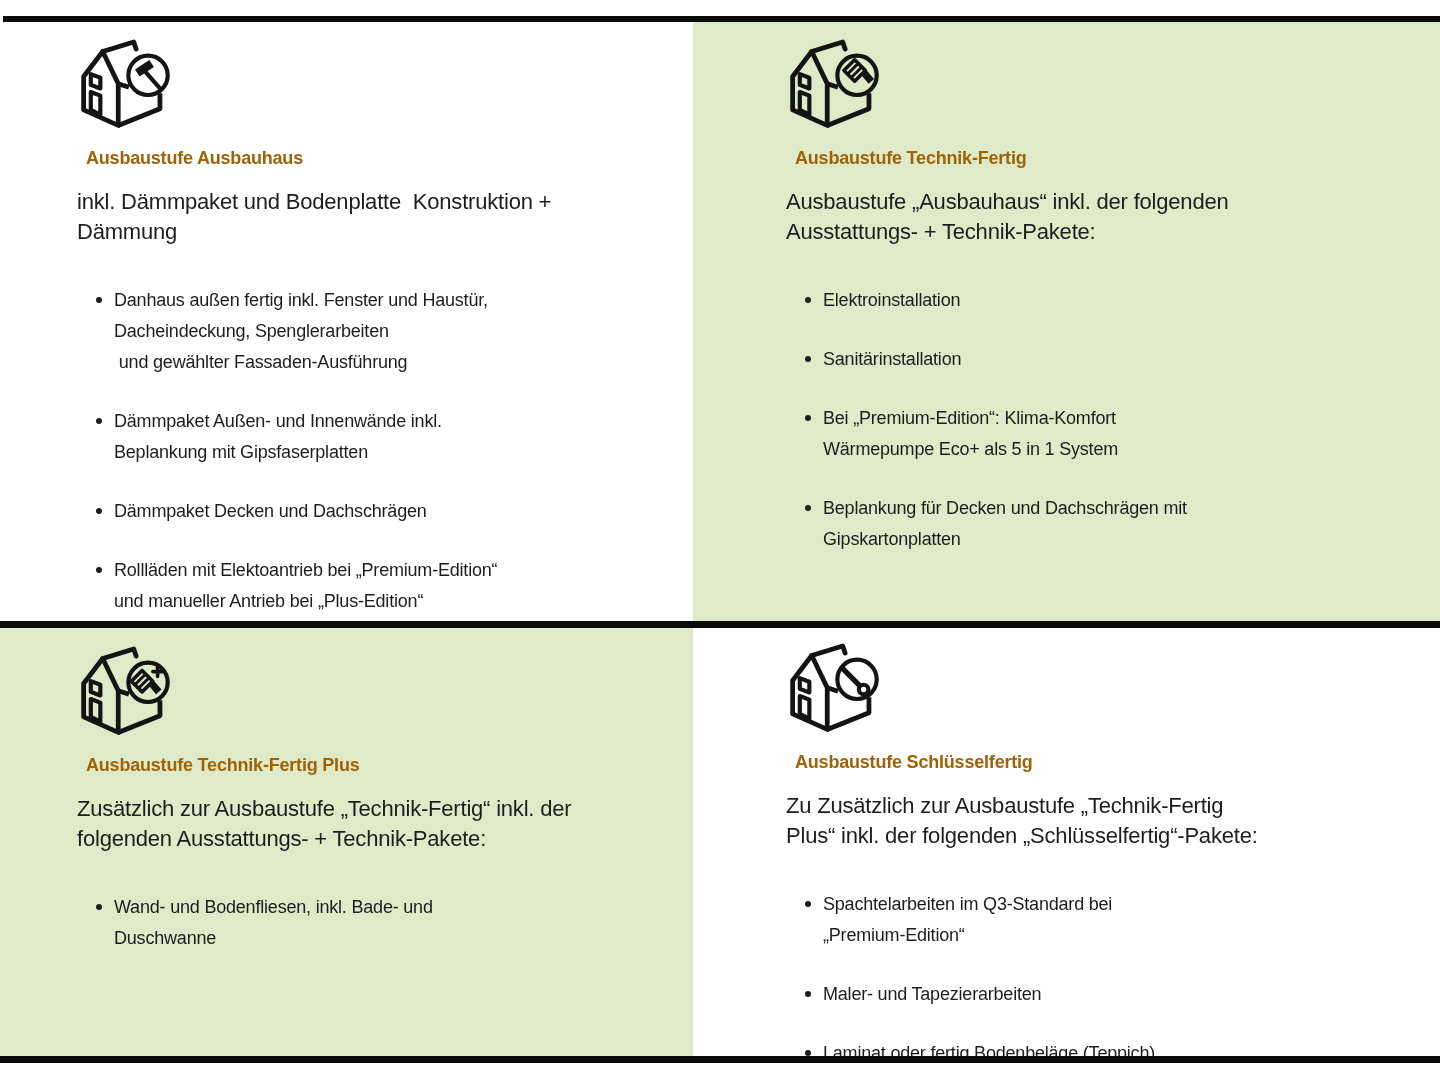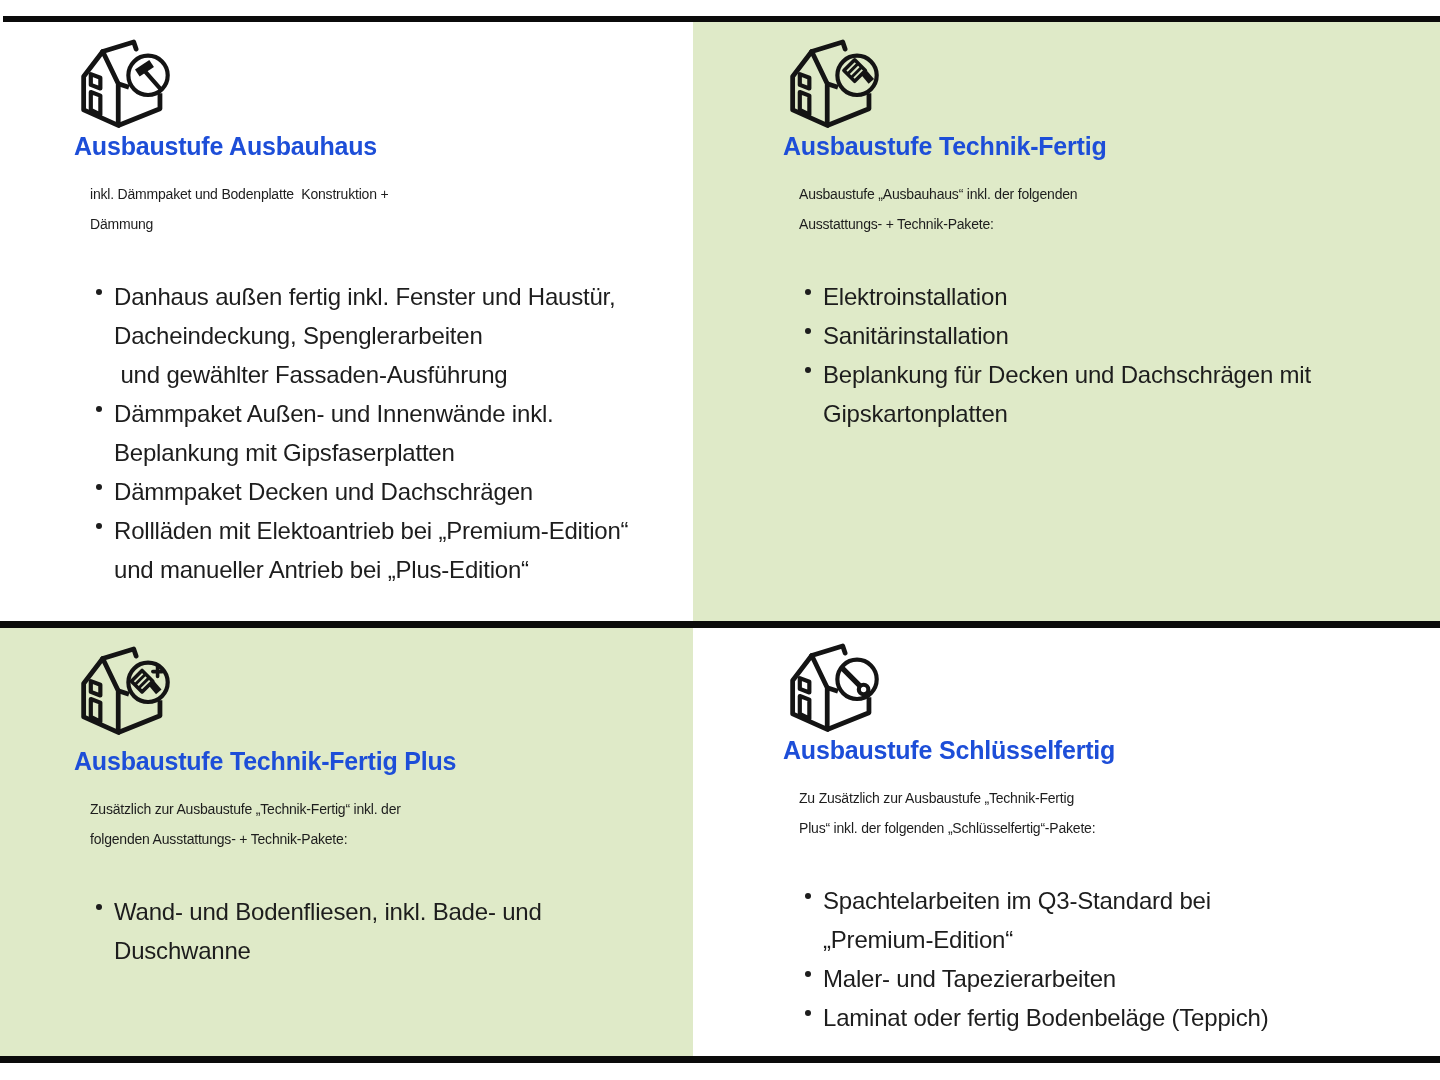--- a/index.html
+++ b/index.html
@@ -16,33 +16,33 @@
   .panel{position:absolute;box-sizing:border-box;}
   .panel.tl{left:0;top:22px;width:693px;height:599px;background:#ffffff;--panel-bg:#ffffff;padding:14px 0 0 74px;}
   .panel.tr{left:693px;top:22px;width:747px;height:599px;background:#dfeac8;--panel-bg:#dfeac8;padding:14px 0 12px 90px;}
   .panel.bl{left:0;top:628px;width:693px;height:428px;background:#dfeac8;--panel-bg:#dfeac8;padding:15px 0 0 74px;}
   .panel.br{left:693px;top:628px;width:747px;height:356px;background:#ffffff;--panel-bg:#ffffff;padding:12px 0 4px 90px;}
 
   .icon{display:block;}
   .panel.bl .icon{margin-bottom:8px;}
 
   .panel h2{
-    margin:0;font-size:25px;line-height:34px;font-weight:700;
-    letter-spacing:-0.2px;color:#1d4ed8;
+    margin:12px;font-size:18px;line-height:34px;font-weight:700;
+    letter-spacing:-0.2px;color:#a16207;
   }
   .subtitle{
-    margin:16px;font-size:14px;line-height:30px;letter-spacing:-0.2px;
+    margin:3px;font-size:22px;line-height:30px;letter-spacing:-0.2px;
     white-space:pre-wrap;width:610px;
   }
   .feature-list{
     list-style:none;margin:38px 0 0 0;padding:0 0 0 22px;width:580px;
   }
   .feature-list li{
-    position:relative;padding-left:18px;font-size:24px;line-height:39px;
-    letter-spacing:-0.2px;white-space:pre-wrap;
+    position:relative;padding-left:18px;font-size:18px;line-height:31px;
+    letter-spacing:-0.2px;white-space:pre-wrap;margin-top:28px;
   }
   .feature-list li::before{
     content:"";position:absolute;left:0;top:12px;width:6px;height:6px;
     border-radius:50%;background:#1d1d1d;
   }
 
   .icon path,.icon circle{stroke:#141414;fill:none;stroke-linejoin:round;}
   .icon .badge{fill:var(--panel-bg);}
 </style>
 </head>
@@ -91,20 +91,22 @@
       <path d="M66 20 L75 29 L66 38 L57 29 Z" stroke-width="3"></path>
       <path d="M69 23 L60 32 M72 26 L63 35" stroke-width="2.5"></path>
       <path d="M74 31 L80 38" stroke-width="6"></path>
     </svg>
     <h2>Ausbaustufe Technik-Fertig</h2>
     <p class="subtitle">Ausbaustufe „Ausbauhaus“ inkl. der folgenden
 Ausstattungs- + Technik-Pakete:</p>
     <ul class="feature-list">
       <li>Elektroinstallation</li>
       <li>Sanitärinstallation</li>
+      <li>Bei „Premium-Edition“: Klima-Komfort
+Wärmepumpe Eco+ als 5 in 1 System</li>
       <li>Beplankung für Decken und Dachschrägen mit
 Gipskartonplatten</li>
     </ul>
   </section>
 
   <section class="panel bl">
     <svg class="icon" width="98" height="93" viewBox="6 0 82 78" aria-hidden="true">
       <path d="M30 13 L14 34 L14 62 L43 75 L43 40 Z" stroke-width="4"></path>
       <path d="M30 13 L56 5 L58 11" stroke-width="4" stroke-linecap="round"></path>
       <path d="M43 40 L52 43" stroke-width="4"></path>

